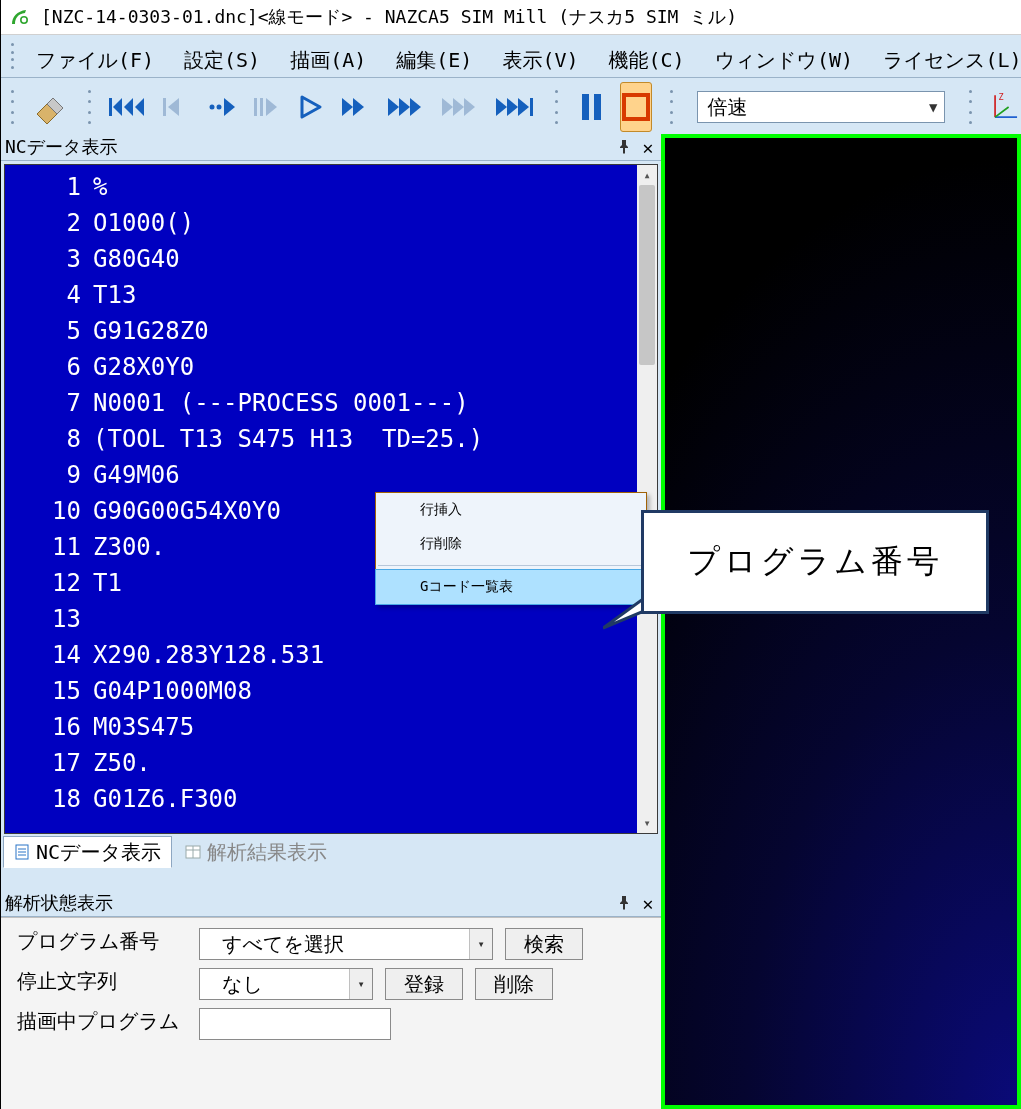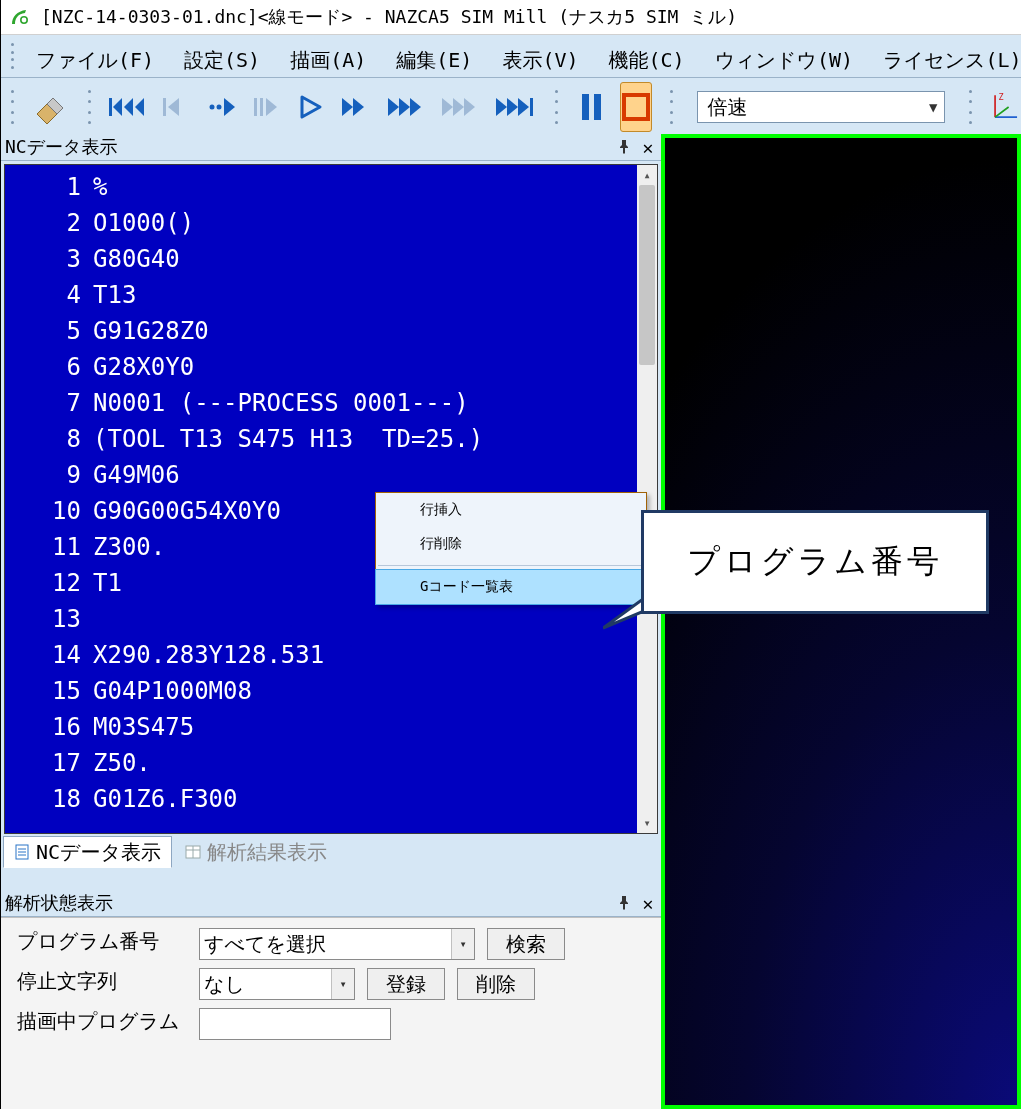--- a/index.html
+++ b/index.html
@@ -273,21 +273,21 @@
     display:flex; align-items:flex-start;
     gap: 12px;
     height: 40px;
   }
   .status-row .label { width: 170px; }
   .combobox {
     height: 30px;
     background:#fff;
     border:1px solid #8a8a8a;
     display:flex; align-items:center; justify-content:space-between;
-    padding-left: 4px;
+    padding-left: 22px;
   }
   .combobox .arrow {
     width: 22px; height:100%;
     display:flex; align-items:center; justify-content:center;
     border-left:1px solid #c0c0c0;
     color:#333; font-size:12px;
     background:#efefef;
   }
   .btn {
     height: 30px;

